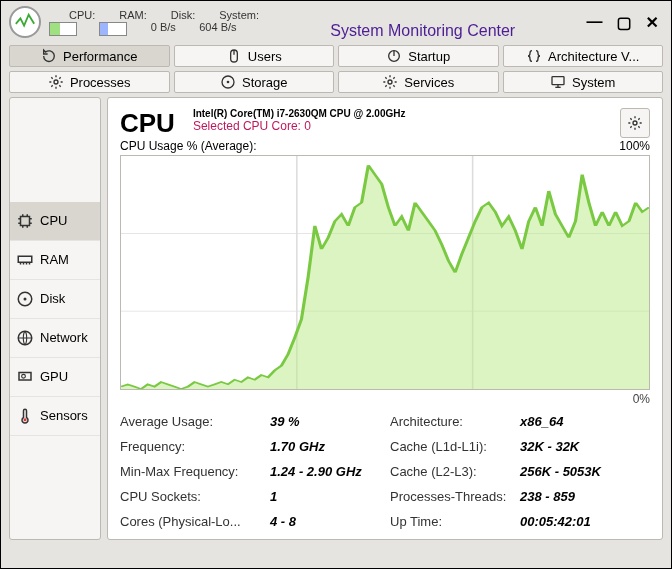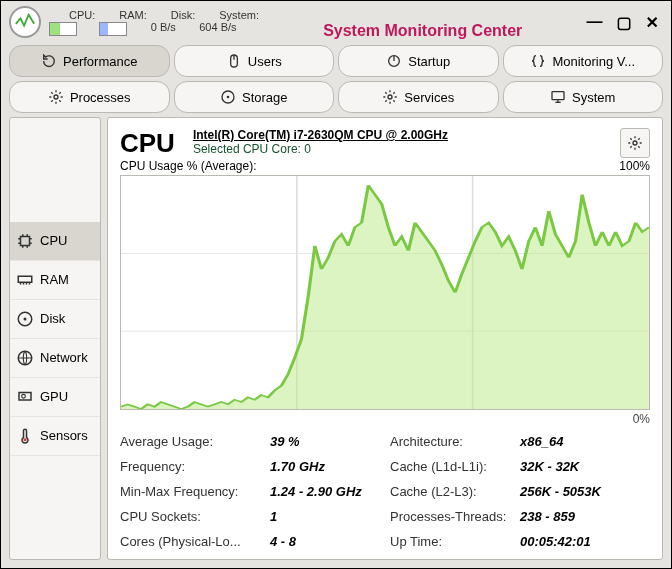--- a/index.html
+++ b/index.html
@@ -7,37 +7,37 @@
 .titlebar { display: flex; align-items: center; padding: 2px 8px 0 8px; height: 40px; }
 .app-icon { width: 32px; height: 32px; background: #fff; border-radius: 50%; border: 2px solid #999; display: flex; align-items: center; justify-content: center; margin-right: 8px; }
 .app-icon svg { width: 22px; height: 22px; }
 .sysbar { display: flex; gap: 4px; font-size: 11px; color: #333; }
 .sysbar-item { display: flex; flex-direction: column; align-items: flex-start; min-width: 36px; }
 .sysbar-label { font-size: 11px; margin-left: 20px; }
 .sysbar-bar { width: 28px; height: 14px; border: 1px solid #888; background: #fff; margin-top: 1px; position: relative; }
 .sysbar-bar.cpu::after{content:"";position:absolute;left:0;top:0;bottom:0;width:40%;background:#9fe080;}
 .sysbar-bar.ram::after{content:"";position:absolute;left:0;top:0;bottom:0;width:30%;background:#9db4ff;}
 .sysbar-val { font-size: 11px; text-align: center; }
-.title { flex: 1; text-align: center; font-weight: bold; font-size: 16px; color: #be185d; margin-top: 18px; }
+.title { flex: 1; text-align: center; font-weight: normal; font-size: 16px; color: #4c1d95; margin-top: 18px; }
 .winbtns { display: flex; gap: 14px; font-size: 16px; font-weight: bold; padding-right: 4px;}
 .tabs { display: grid; grid-template-columns: repeat(4,1fr); gap: 4px; padding: 4px 8px; }
-.tab { background: #f6f5f3; border: 1px solid #bcb9b3; border-radius: 13px; height: 32px; display: flex; align-items: center; justify-content: center; gap: 6px; font-size: 13px; cursor: pointer; }
+.tab { background: #f6f5f3; border: 1px solid #bcb9b3; border-radius: 2px; height: 22px; display: flex; align-items: center; justify-content: center; gap: 6px; font-size: 13px; cursor: pointer; }
 .tab.active { background: #d9d6d0; }
 .tab svg { width: 16px; height: 16px; }
 .content { display: flex; padding: 0 8px 8px 8px; gap: 6px; height: calc(100% - 116px); }
 .sidebar { width: 92px; background: #f6f5f3; border: 1px solid #bcb9b3; border-radius: 3px; display: flex; flex-direction: column; }
 .side-item { display: flex; align-items: center; gap: 6px; padding: 10px 6px; font-size: 13px; border-bottom: 1px solid #e6e4e0; cursor: pointer; }
 .side-item.active { background: #d9d6d0; }
 .side-item svg { width: 18px; height: 18px; flex-shrink: 0; }
 .main { flex: 1; background: #fff; border: 1px solid #bcb9b3; border-radius: 3px; padding: 10px 12px; display: flex; flex-direction: column; overflow: hidden; }
 .hdr { display: flex; align-items: flex-start; gap: 18px; }
 .hdr h1 { font-size: 26px; font-weight: 900; }
 .hdr-sub { flex: 1; }
-.hdr-sub .model { font-weight: bold; font-size: 12px; text-decoration: underline; }
-.hdr-sub .sel { font-size: 12px; color: #14532d; }
+.hdr-sub .model { font-weight: bold; font-size: 10px; }
+.hdr-sub .sel { font-size: 12px; color: #be185d; }
 .gear-btn { width: 30px; height: 30px; border: 1px solid #bcb9b3; border-radius: 3px; display: flex; align-items: center; justify-content: center; background: #f6f5f3; cursor: pointer; }
 .chart-labels { display: flex; justify-content: space-between; font-size: 12px; color: #000000; margin-top: 0; }
 .chart { flex: 1; border: 1px solid #bcb9b3; margin-top: 2px; min-height: 160px; position: relative; background: #fff; }
 .chart svg { position: absolute; inset: 0; width: 100%; height: 100%; }
 .zero { text-align: right; font-size: 12px; color: #444; margin-top: 2px; }
 .stats { display: grid; grid-template-columns: 150px 120px 130px 120px; row-gap: 10px; font-size: 13px; margin-top: 8px; }
 .stats .l { color: #333; }
 .stats .v { font-weight: bold; font-style: italic; }
 .spacer{flex:1;}
 </style>
@@ -94,21 +94,21 @@
     <svg viewBox="0 0 24 24">
         <circle cx="12" cy="12" r="8" fill="none" stroke="#333" stroke-width="2"></circle>
         <line x1="12" y1="4" x2="12" y2="12" stroke="#333" stroke-width="2"></line>
       </svg>
     <span>Startup</span>
   </div>
   <div class="tab">
     <svg viewBox="0 0 24 24">
         <path d="M9 4c-3 0-3 4-3 4s0 4-3 4c3 0 3 4 3 4s0 4 3 4M15 4c3 0 3 4 3 4s0 4 3 4c-3 0-3 4-3 4s0 4-3 4" fill="none" stroke="#333" stroke-width="2"></path>
       </svg>
-    <span>Monitoring V...</span>
+    <span>Architecture V...</span>
   </div>
   <div class="tab">
     <svg viewBox="0 0 24 24">
         <circle cx="12" cy="12" r="3" fill="none" stroke="#333" stroke-width="2"></circle>
         <path d="M12 2v3M12 19v3M2 12h3M19 12h3M5 5l2 2M17 17l2 2M19 5l-2 2M7 17l-2 2" stroke="#333" stroke-width="2"></path>
       </svg>
     <span>Processes</span>
   </div>
   <div class="tab">
     <svg viewBox="0 0 24 24">

